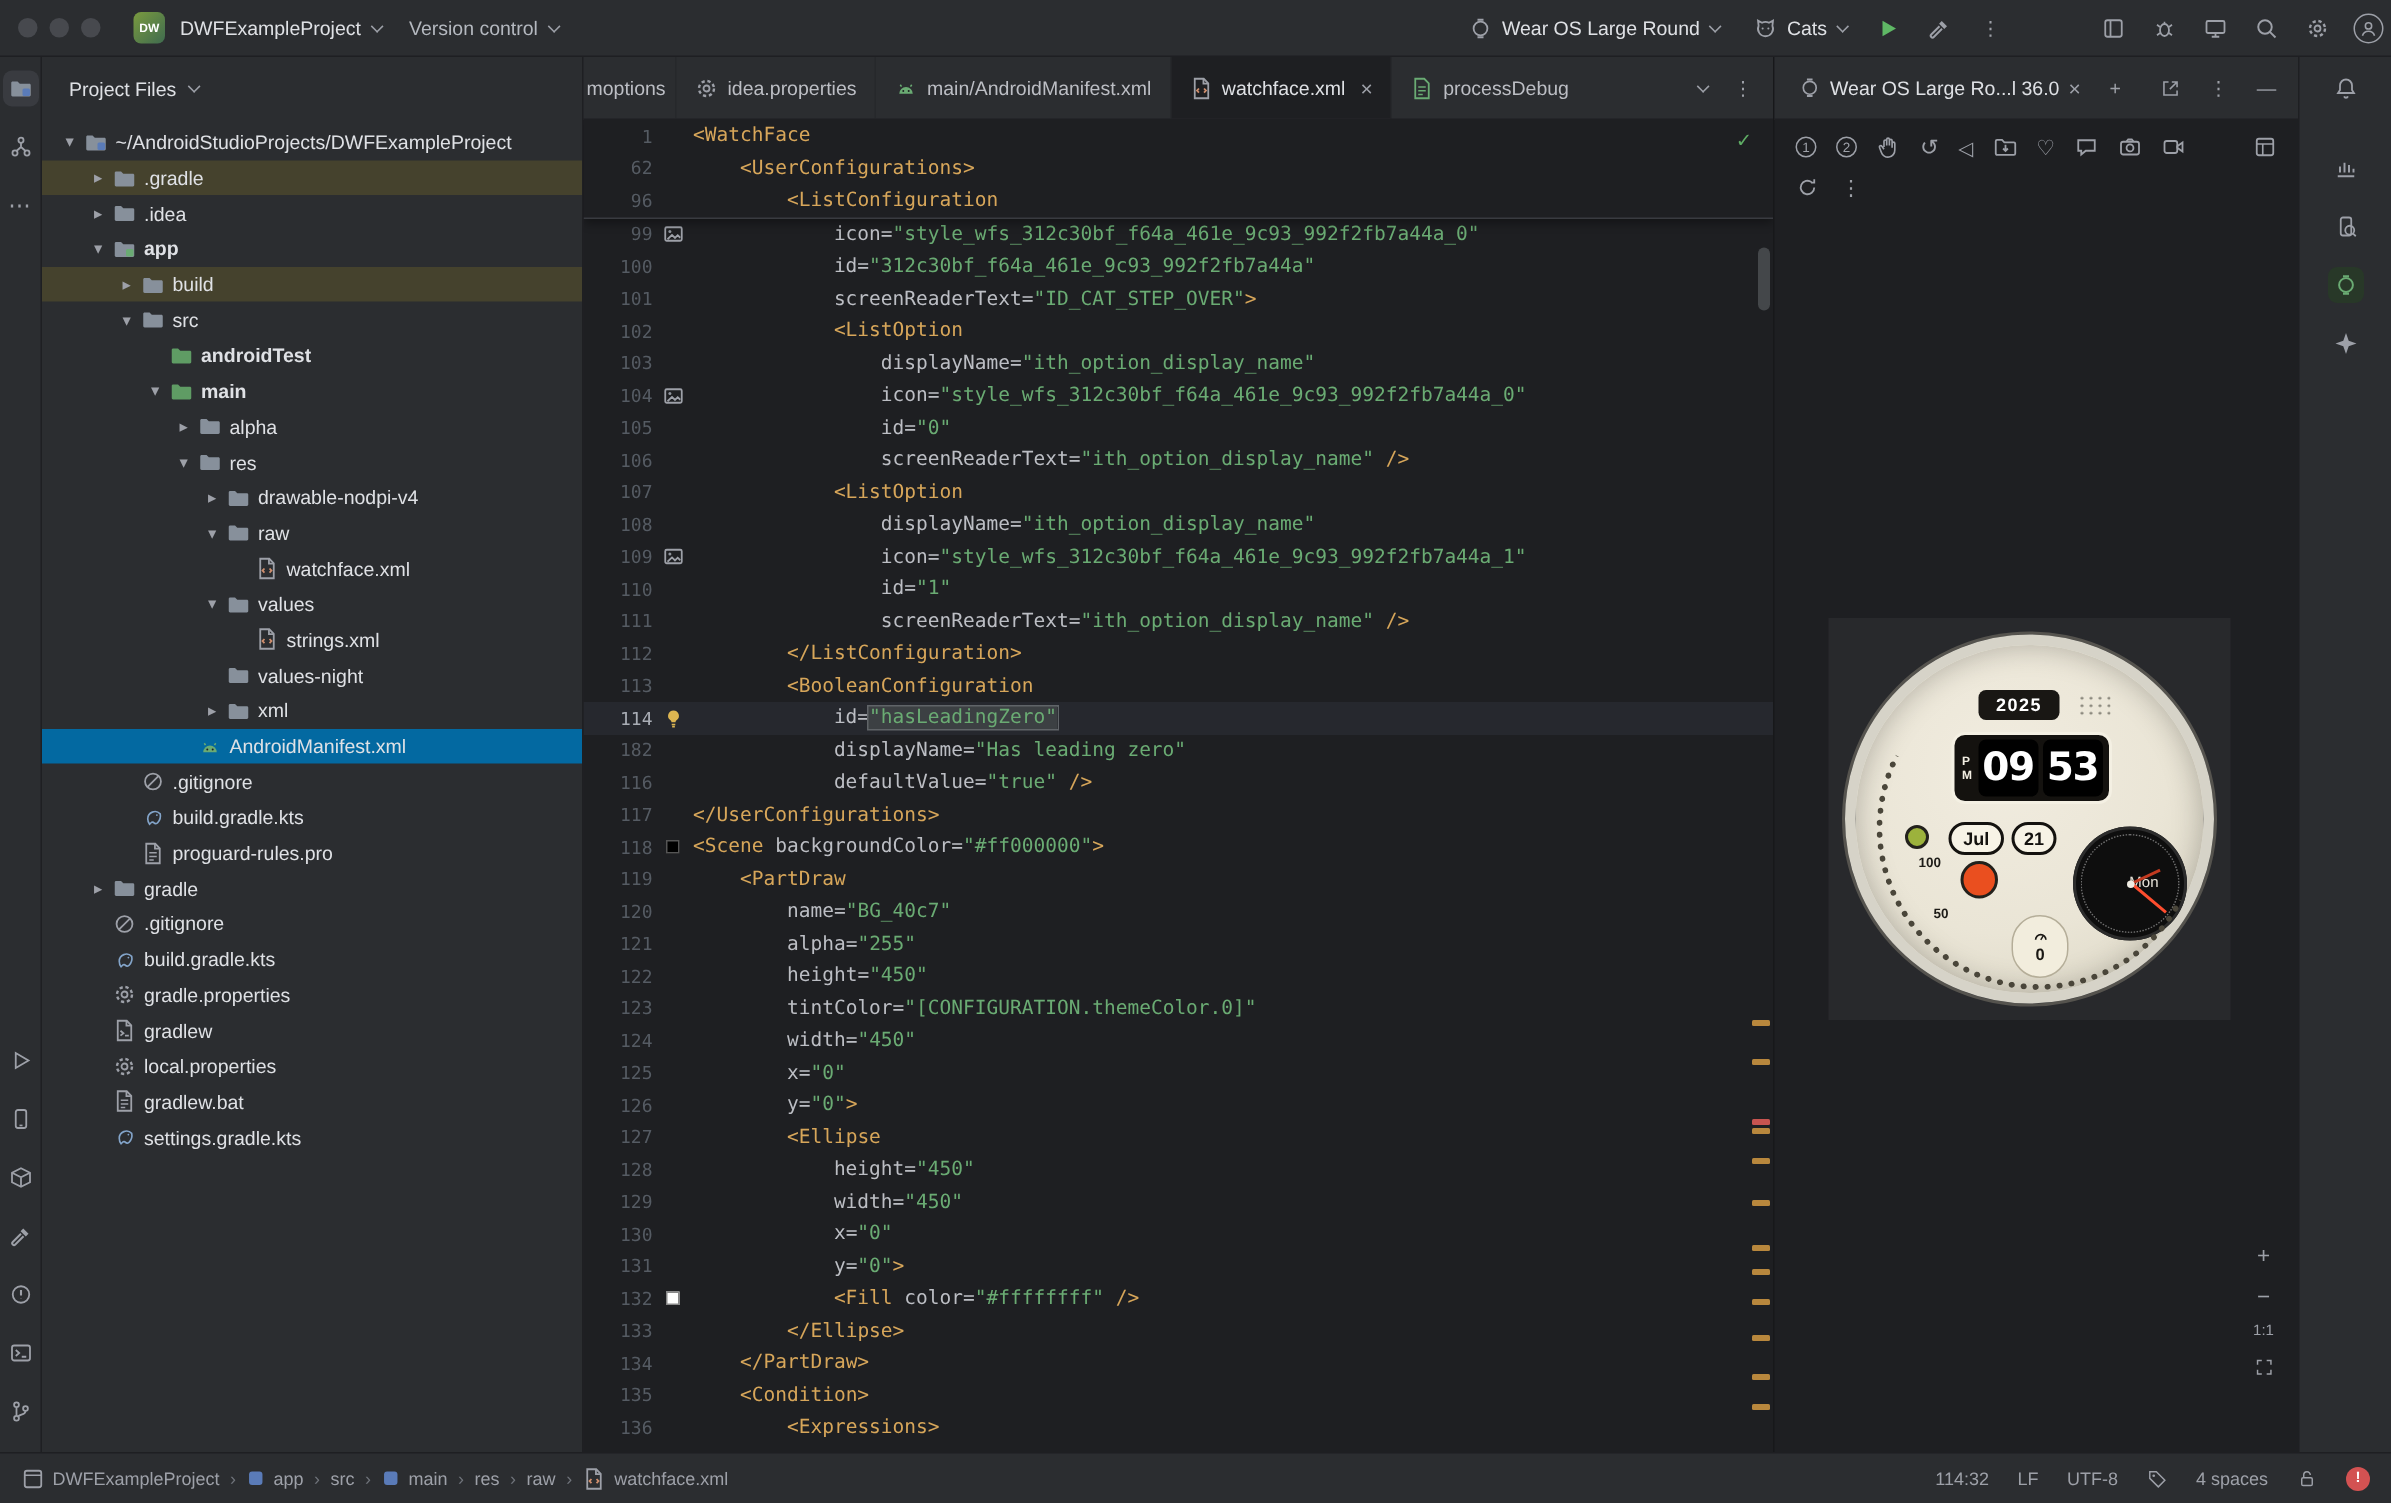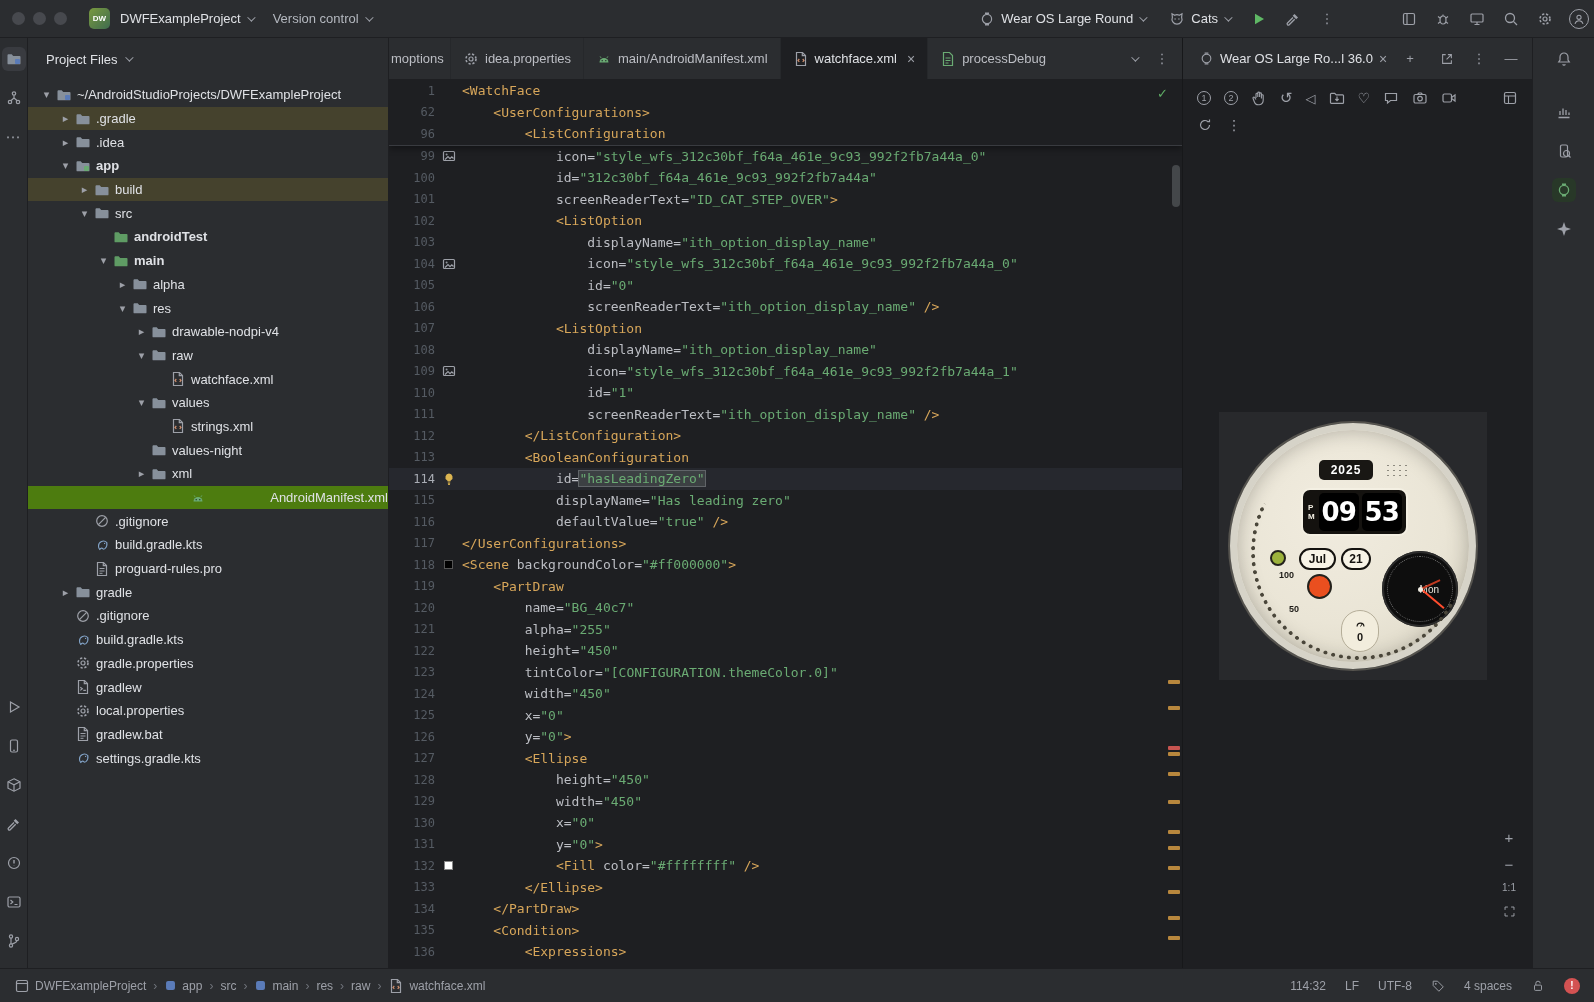--- a/index.html
+++ b/index.html
@@ -40,21 +40,21 @@
   .stripe .spacer { flex:1; }
 
   
   .project-panel { width:361px; background:#2b2d30; border-right:1px solid #1e1f22;
     display:flex; flex-direction:column; }
   .panel-header { height:42px; display:flex; align-items:center; gap:7px; padding-left:18px;
     flex:0 0 42px; }
   .tree { flex:1; overflow:hidden; padding-top:3px; }
   .tree-row { height:23.7px; display:flex; align-items:center; white-space:nowrap; }
   .tree-row.hl-warm { background:#45422d; }
-  .tree-row.hl-selected { background:#4d7c0f;justify-content:space-between; }
+  .tree-row.hl-selected { background:#0369a1; }
   .tree-row .chev-t { width:17px; text-align:center; color:#9da0a8; font-size:11px; flex:0 0 17px; }
   .tree-row .icon { width:17px; height:16px; display:inline-flex; align-items:center; justify-content:center; flex:0 0 17px; }
   .tree-label { margin-left:5px; color:#dfe1e5; }
   .tree-row.bold .tree-label { font-weight:bold; }
 
   .icon { display:inline-flex; align-items:center; justify-content:center; }
   .icon svg { display:block; }
   .circ { width:14px; height:14px; border:1.2px solid #9da0a8; border-radius:50%;
     font-size:9px; color:#9da0a8; display:inline-flex; align-items:center; justify-content:center; }
 
@@ -800,21 +800,21 @@
                 <span class="icon">
                   <svg width="16" height="16" viewBox="0 0 16 16">
                     <path d="M8 2.6a3.6 3.6 0 0 0-2 6.6c.4.3.6.6.6 1v.3h2.8v-.3c0-.4.2-.7.6-1a3.6 3.6 0 0 0-2-6.6z" fill="#dcb551"></path>
                     <path d="M6.8 12h2.4M7.1 13.4h1.8" stroke="#dcb551" stroke-width="1.1"></path>
                   </svg>
                 </span>
               </span>
               <span class="ctext"><span class="c-w">            </span><span class="c-a">id</span><span class="c-p">=</span><span class="c-s">"hasLeadingZero"</span></span>
             </div>
             <div class="cl">
-              <span class="ln">115</span>
+              <span class="ln">182</span>
               <span class="gslot"></span>
               <span class="ctext"><span class="c-w">            </span><span class="c-a">displayName</span><span class="c-p">=</span><span class="c-v">"Has leading zero"</span></span>
             </div>
             <div class="cl">
               <span class="ln">116</span>
               <span class="gslot"></span>
               <span class="ctext"><span class="c-w">            </span><span class="c-a">defaultValue</span><span class="c-p">=</span><span class="c-v">"true"</span><span class="c-w"> </span><span class="c-t">/&gt;</span></span>
             </div>
             <div class="cl">
               <span class="ln">117</span>

